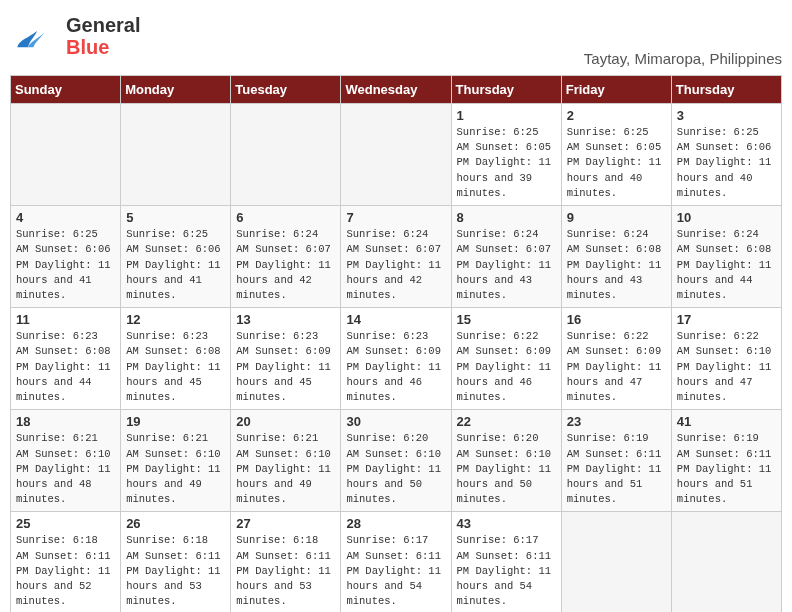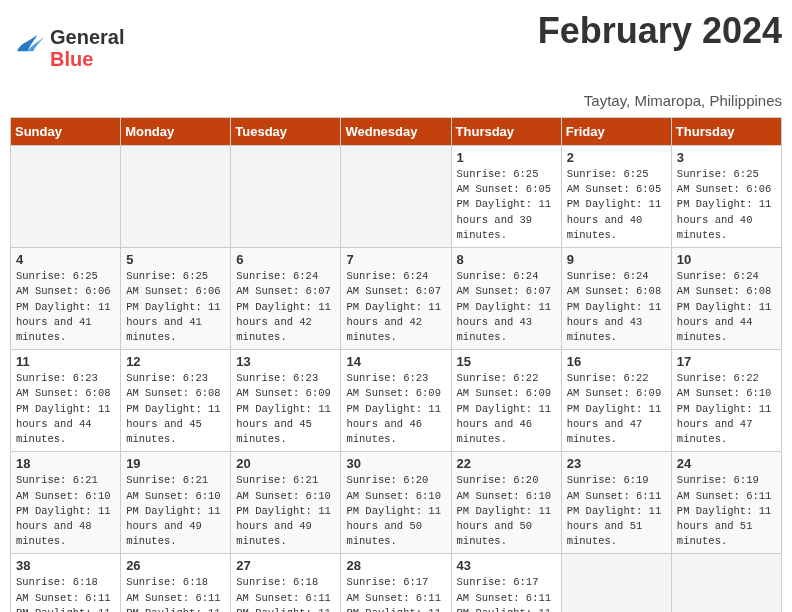--- a/index.html
+++ b/index.html
@@ -11,23 +11,23 @@
       padding: 10px;
     }
     .header-area {
       display: flex;
       align-items: flex-start;
       justify-content: space-between;
       margin-bottom: 8px;
     }
     .logo {
       display: flex;
-      align-items: flex-start;
-      gap: 4px;
-      margin-top: 16px;
+      align-items: flex-end;
+      gap: 20px;
+      margin-top: 4px;
     }
     .logo-bird {
       width: 36px;
       height: 36px;
     }
     .title-area {
       text-align: right;
     }
     .calendar-title {
       font-size: 36px;
@@ -38,21 +38,21 @@
       font-size: 15px;
       color: #555;
       margin-top: 40px;
     }
     table {
       width: 100%;
       border-collapse: collapse;
       table-layout: fixed;
     }
     thead tr th {
-      background-color: #c2410c;
+      background-color: #7f1d1d;
       color: #fff;
       font-size: 13px;
       font-weight: bold;
       padding: 6px 4px;
       text-align: left;
       border: 1px solid #ccc;
     }
     tbody tr td {
       border: 1px solid #ccc;
       vertical-align: top;
@@ -91,21 +91,20 @@
       <path d="M20 28 C22 22, 32 18, 38 12 C34 18, 28 22, 26 28 Z" fill="#4a9de0"></path>
     </svg>
     <div>
       <div style="font-size:20px;font-weight:bold;color:#333;line-height:1.1;">
         <span style="color:#333;">General</span>
       </div>
       <div style="font-size:20px;font-weight:bold;color:#ef4444;line-height:1.1;">Blue</div>
     </div>
   </div>
   <div class="title-area">
-    <div class="calendar-title">February 2024</div>
     <div class="calendar-subtitle">Taytay, Mimaropa, Philippines</div>
   </div>
 </div>
 
 <table>
   <thead>
     <tr>
     <th>Sunday</th>
         <th>Monday</th>
         <th>Tuesday</th>
@@ -259,29 +258,29 @@
 Sunset: 6:10 PM
 Daylight: 11 hours and 50 minutes.</div>
         </td>
         <td>
           <span class="day-number">23</span>
           <div class="day-info">Sunrise: 6:19 AM
 Sunset: 6:11 PM
 Daylight: 11 hours and 51 minutes.</div>
         </td>
         <td>
-          <span class="day-number">24</span>
+          <span class="day-number">41</span>
           <div class="day-info">Sunrise: 6:19 AM
 Sunset: 6:11 PM
 Daylight: 11 hours and 51 minutes.</div>
         </td>
       </tr>
       <tr>
         <td>
-          <span class="day-number">38</span>
+          <span class="day-number">25</span>
           <div class="day-info">Sunrise: 6:18 AM
 Sunset: 6:11 PM
 Daylight: 11 hours and 52 minutes.</div>
         </td>
         <td>
           <span class="day-number">26</span>
           <div class="day-info">Sunrise: 6:18 AM
 Sunset: 6:11 PM
 Daylight: 11 hours and 53 minutes.</div>
         </td>

